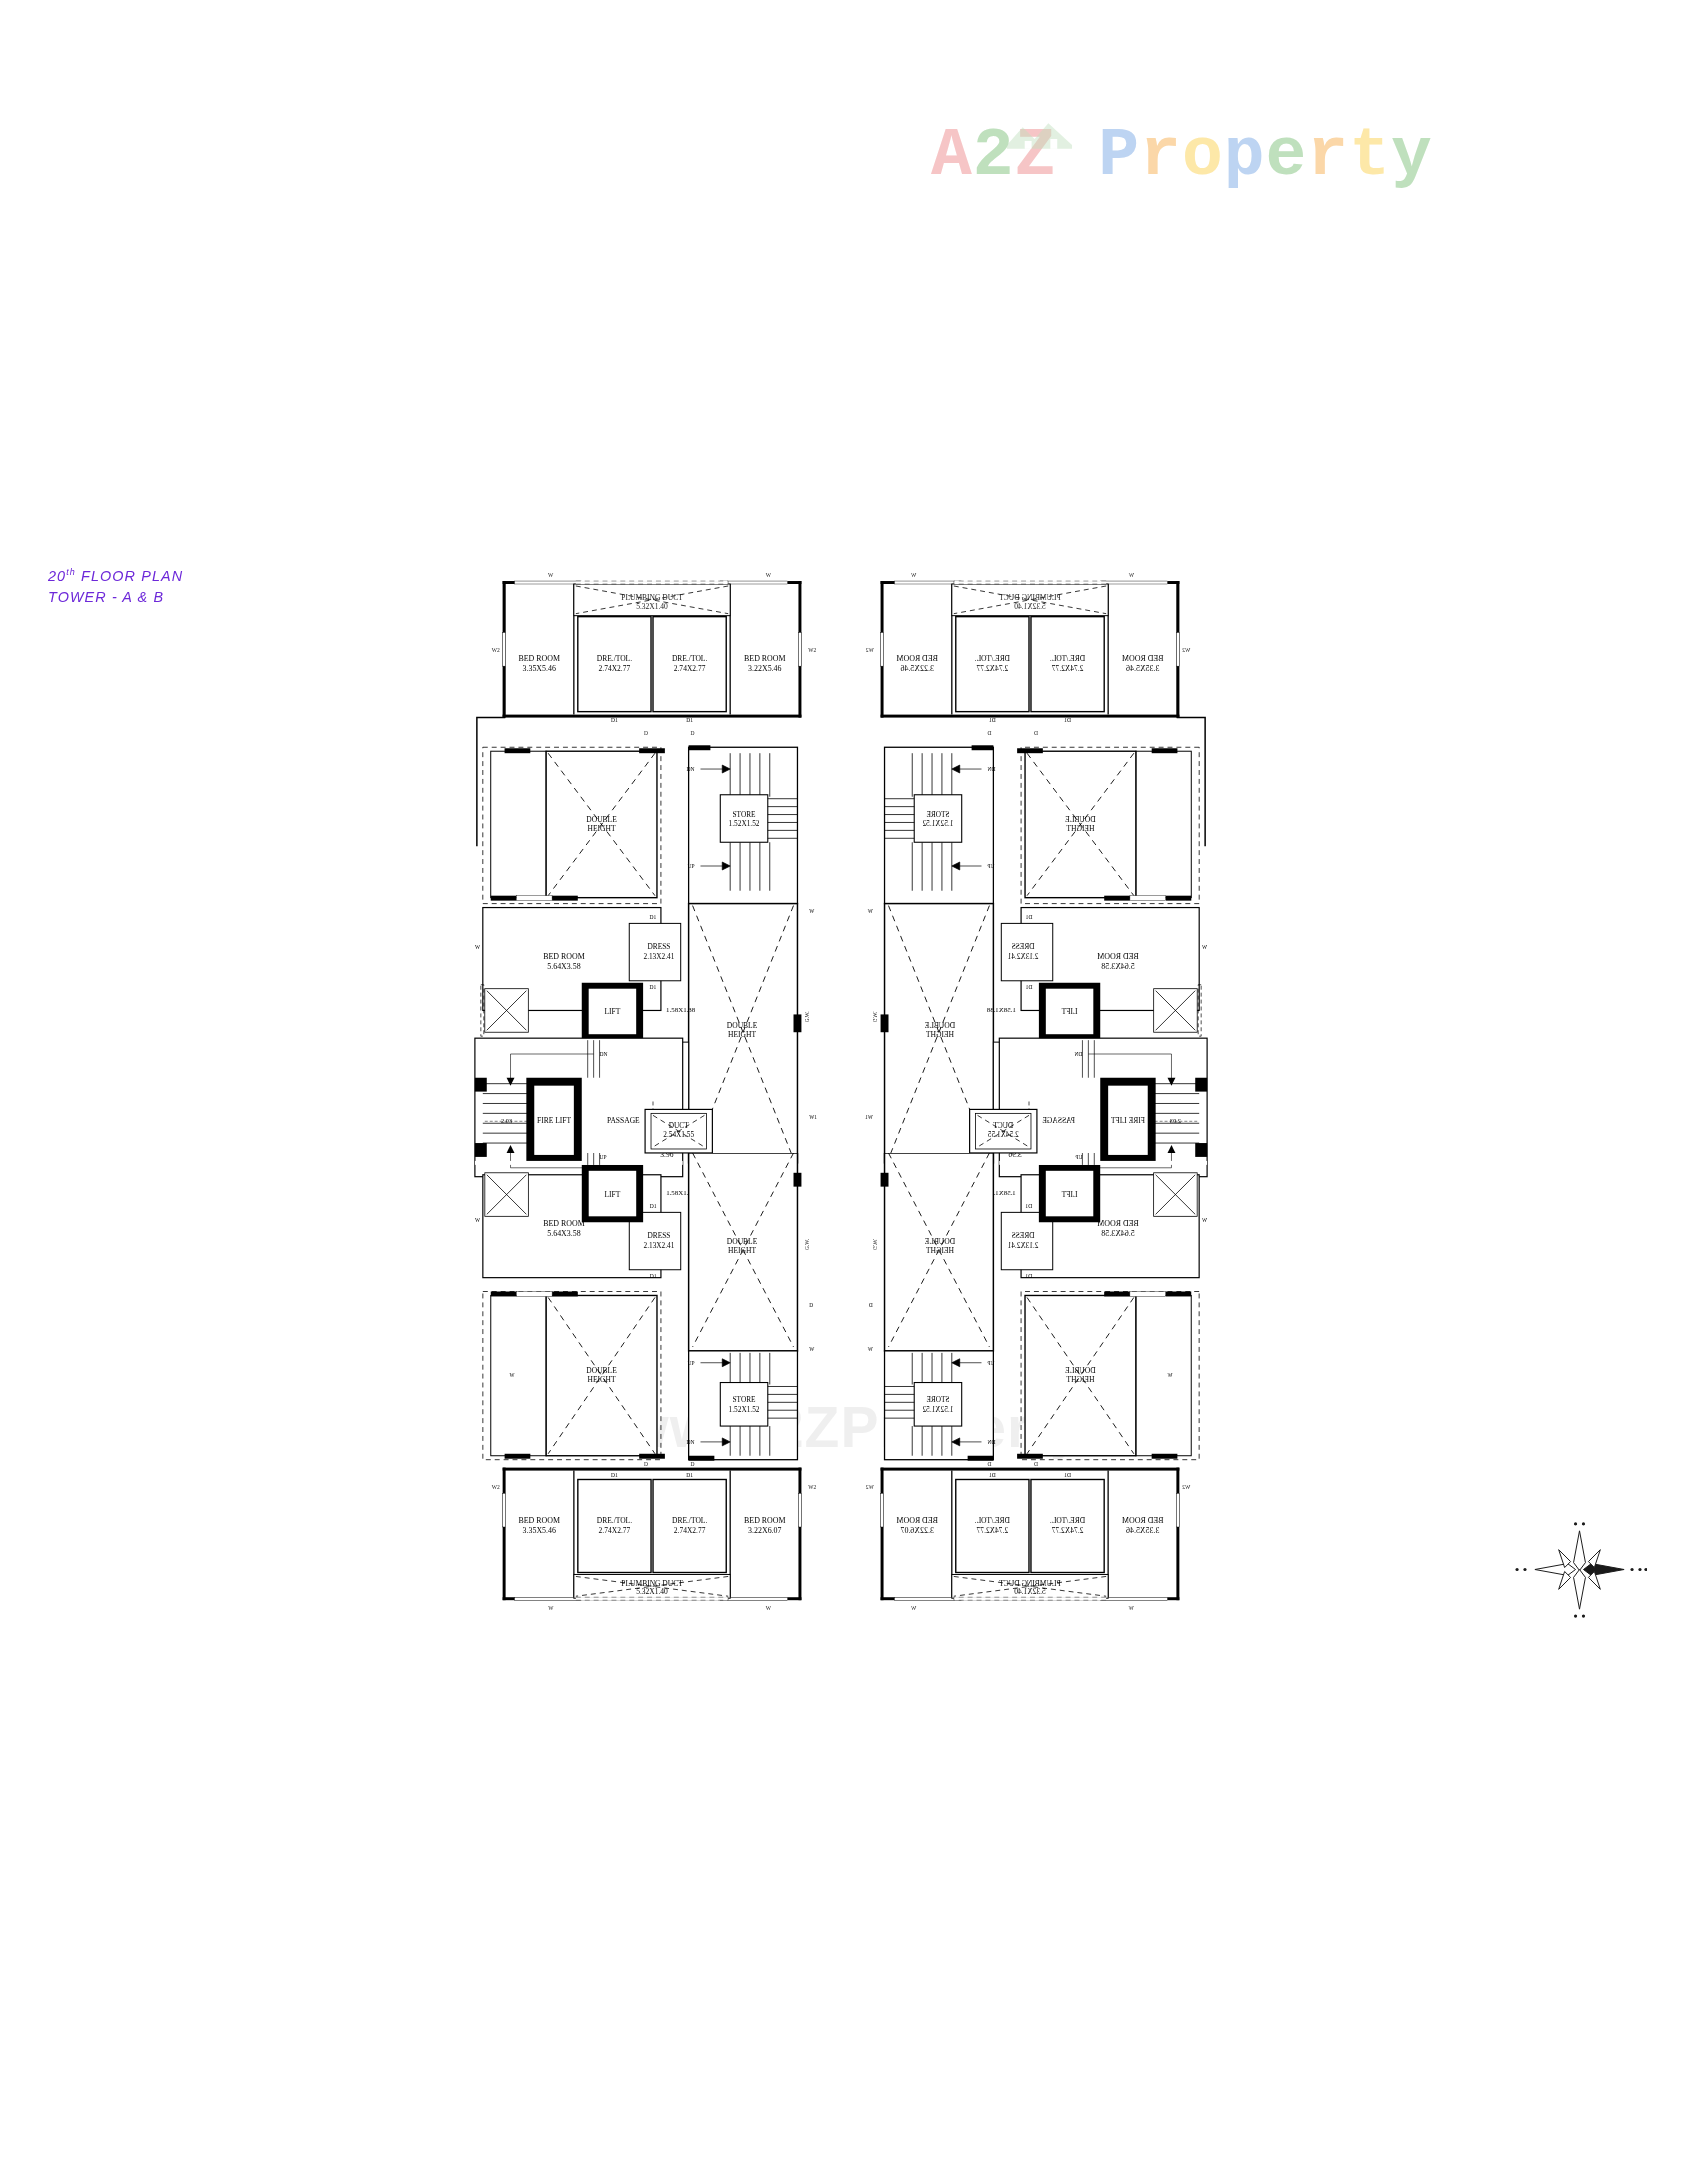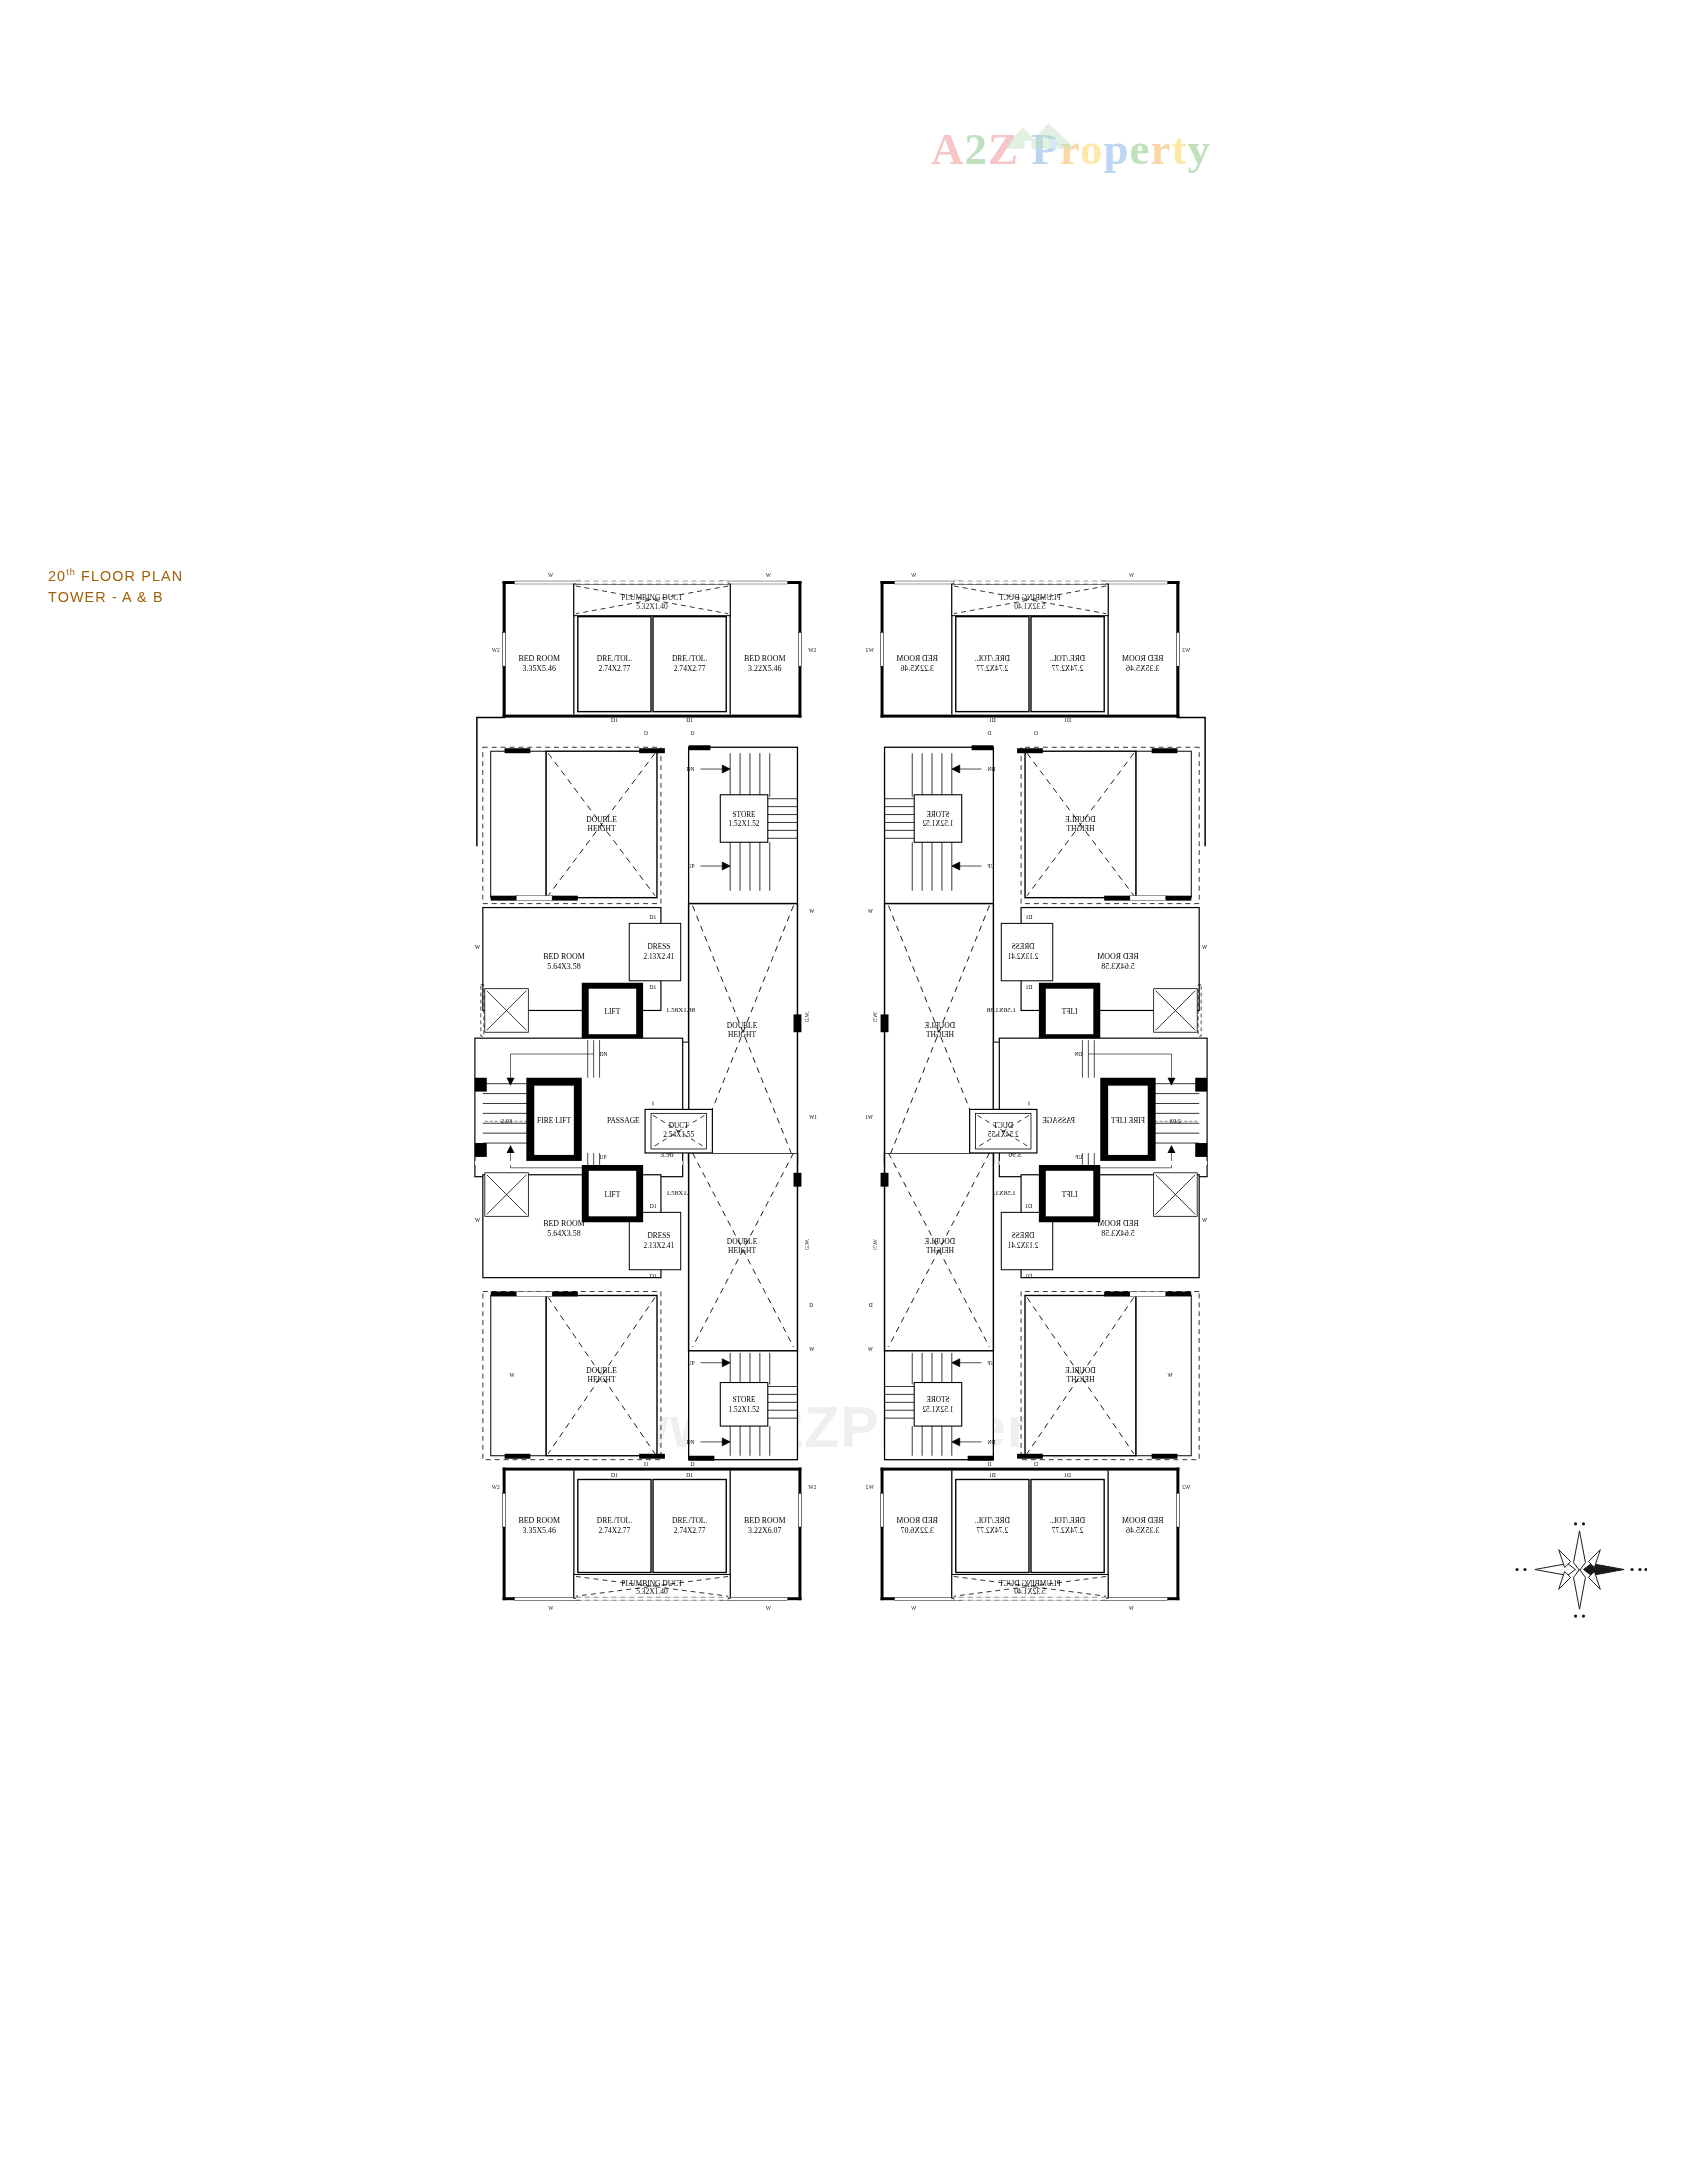--- a/index.html
+++ b/index.html
@@ -6,23 +6,23 @@
   html,body{margin:0;padding:0;}
   body{
     width:1682px;height:2178px;
     background:#ffffff;
     font-family:"Liberation Serif", serif;
     position:relative;
     overflow:hidden;
   }
   
   #logo{
-    position:absolute; left:931px; top:123px;
-    font-family:Liberation Serif, serif;
-    font-size:45px; font-weight:bold; letter-spacing:1px;
+    position:absolute; left:931px; top:117px;
+    font-family:Liberation Mono, monospace;
+    font-size:68px; font-weight:bold; letter-spacing:1px;
     white-space:nowrap; user-select:none;
   }
   #logo .l-a{color:#f6c5c6;}
   #logo .l-2{color:#bfe0bd;}
   #logo .l-z{color:#f6c5c6;}
   #logo .l-p{color:#bdd4f2;}
   #logo .l-r{color:#fbd7a8;}
   #logo .l-o{color:#fde8a8;}
   #logo .l-p2{color:#bdd4f2;}
   #logo .l-e{color:#bfe0bd;}
@@ -30,21 +30,21 @@
   #logo .l-t{color:#fde8a8;}
   #logo .l-y{color:#bfe0bd;}
   #logo-roof{
     position:absolute;left:1005px;top:119px;width:69px;height:38px;
     opacity:.45;
   }
   
   #title-block{
     position:absolute;left:48px;top:562px;
     font-family:"Liberation Sans", sans-serif;
-    font-size:14.4px; color:#a16207; letter-spacing:1.1px; line-height:21px;
+    font-size:14.4px; color:#6d28d9; letter-spacing:1.1px; line-height:21px;font-style:italic;
   }
   #title-block sup{font-size:9px;}
   
   #plan{
     position:absolute; left:465px; top:549px;
     width:752px; height:634px;
   }
   
   #watermark{
     position:absolute;left:579px;top:1394px;

